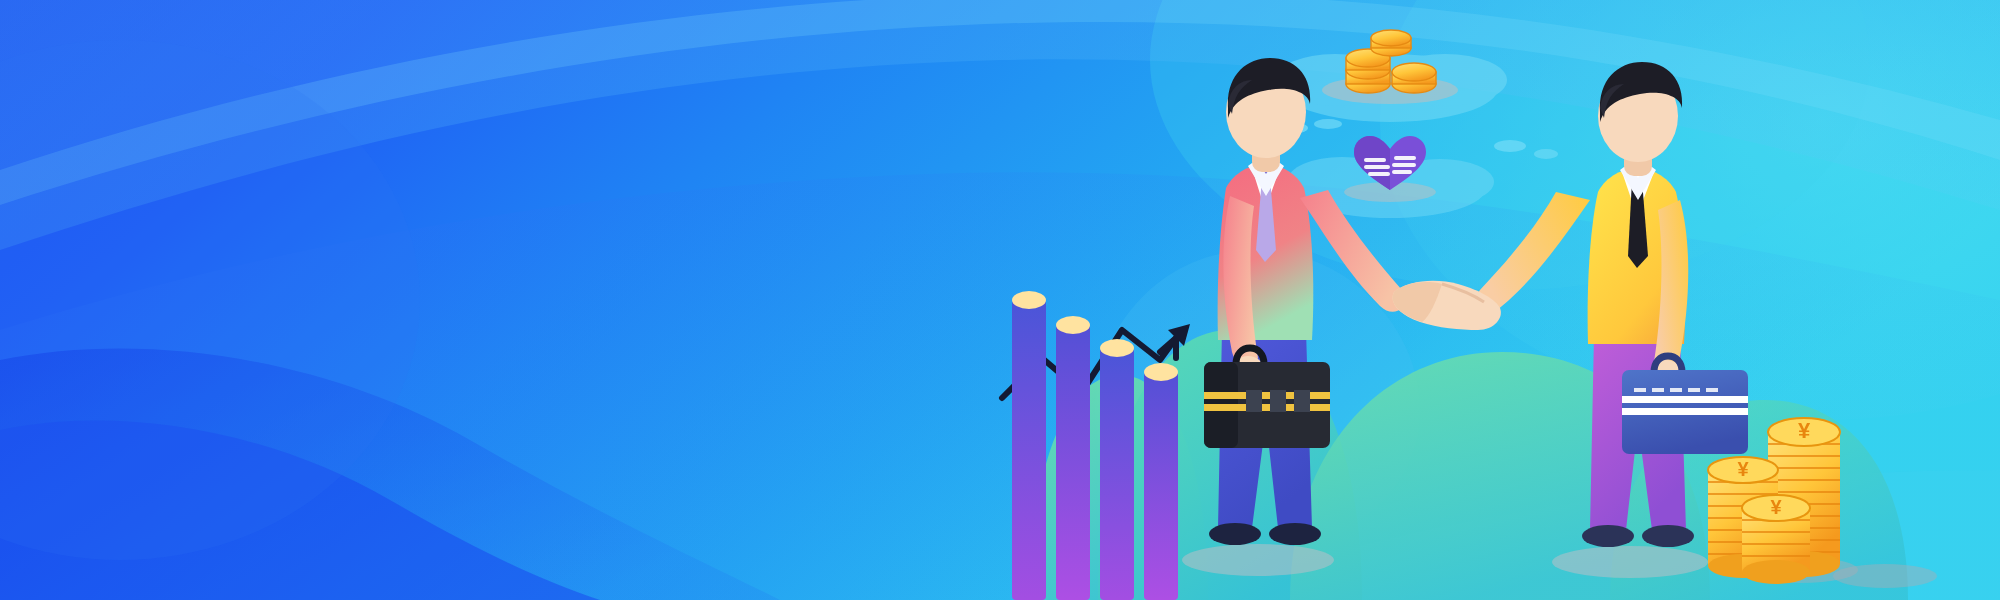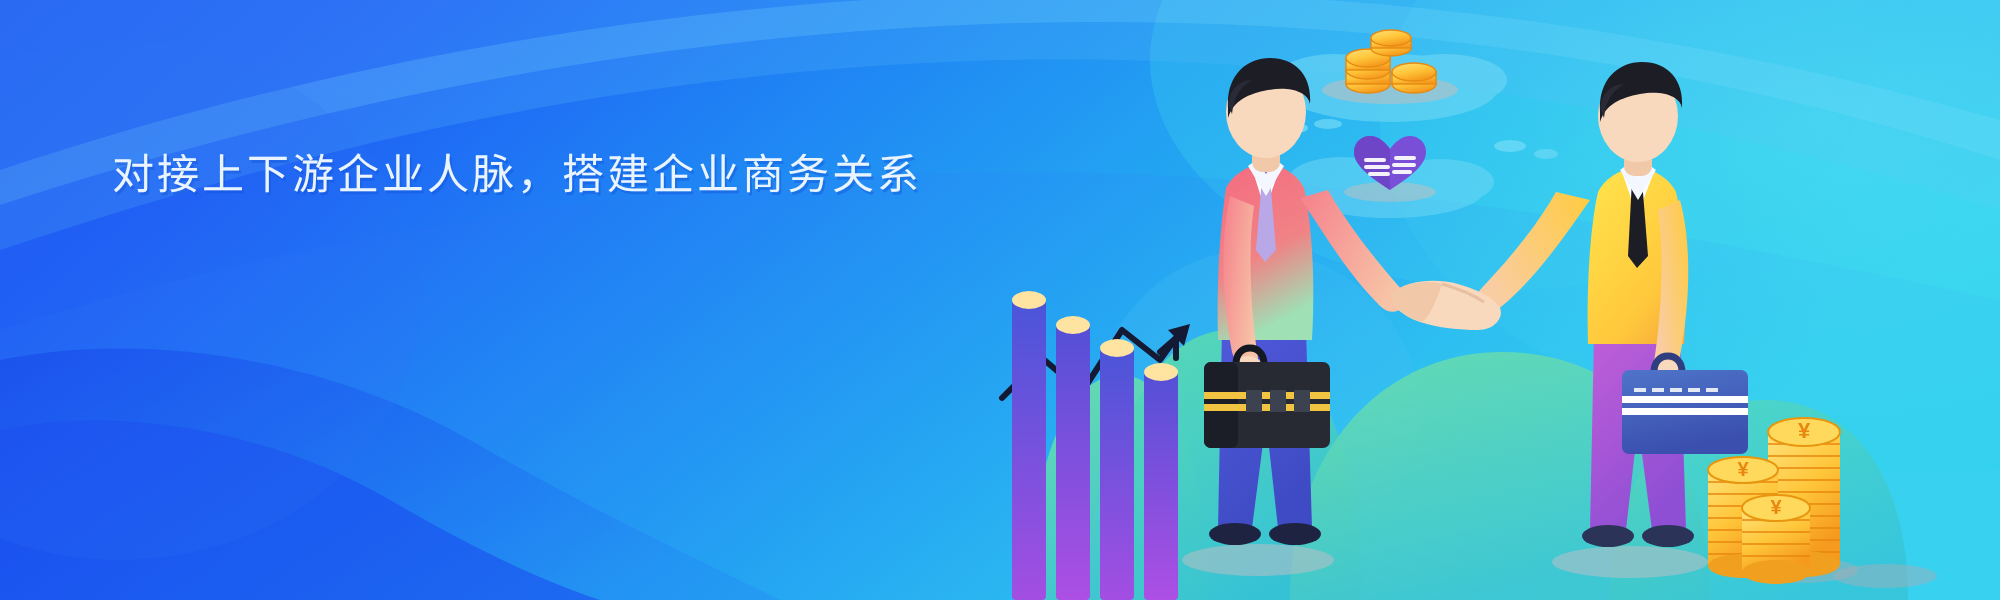--- a/index.html
+++ b/index.html
@@ -125,21 +125,20 @@
       <ellipse cx="120" cy="300" rx="300" ry="260" fill="#2f72f6" opacity="0.18"></ellipse>
 
       <path d="M1255,250 C1350,250 1420,330 1420,410 C1420,490 1350,550 1255,550
                C1160,550 1095,490 1095,410 C1095,330 1160,250 1255,250 Z" fill="#49c0f5" opacity="0.25"></path>
 
       <path d="M1180,600 C1400,520 1700,470 2000,470 L2000,600 Z" fill="#45d2f2" opacity="0.22"></path>
     </svg>
   </div>
 
   <div class="copy">
-    <p class="subhead">对接上下游企业人脉，搭建企业商务关系</p>
   </div>
 
   <div class="art">
     <svg viewBox="0 0 1010 600" aria-hidden="true">
       <defs>
         <linearGradient id="hillA" x1="0" y1="0" x2="0.4" y2="1">
           <stop offset="0%" stop-color="#6fe0a8"></stop>
           <stop offset="100%" stop-color="#3fc6cf"></stop>
         </linearGradient>
         <linearGradient id="hillB" x1="0" y1="0" x2="0.6" y2="1">

